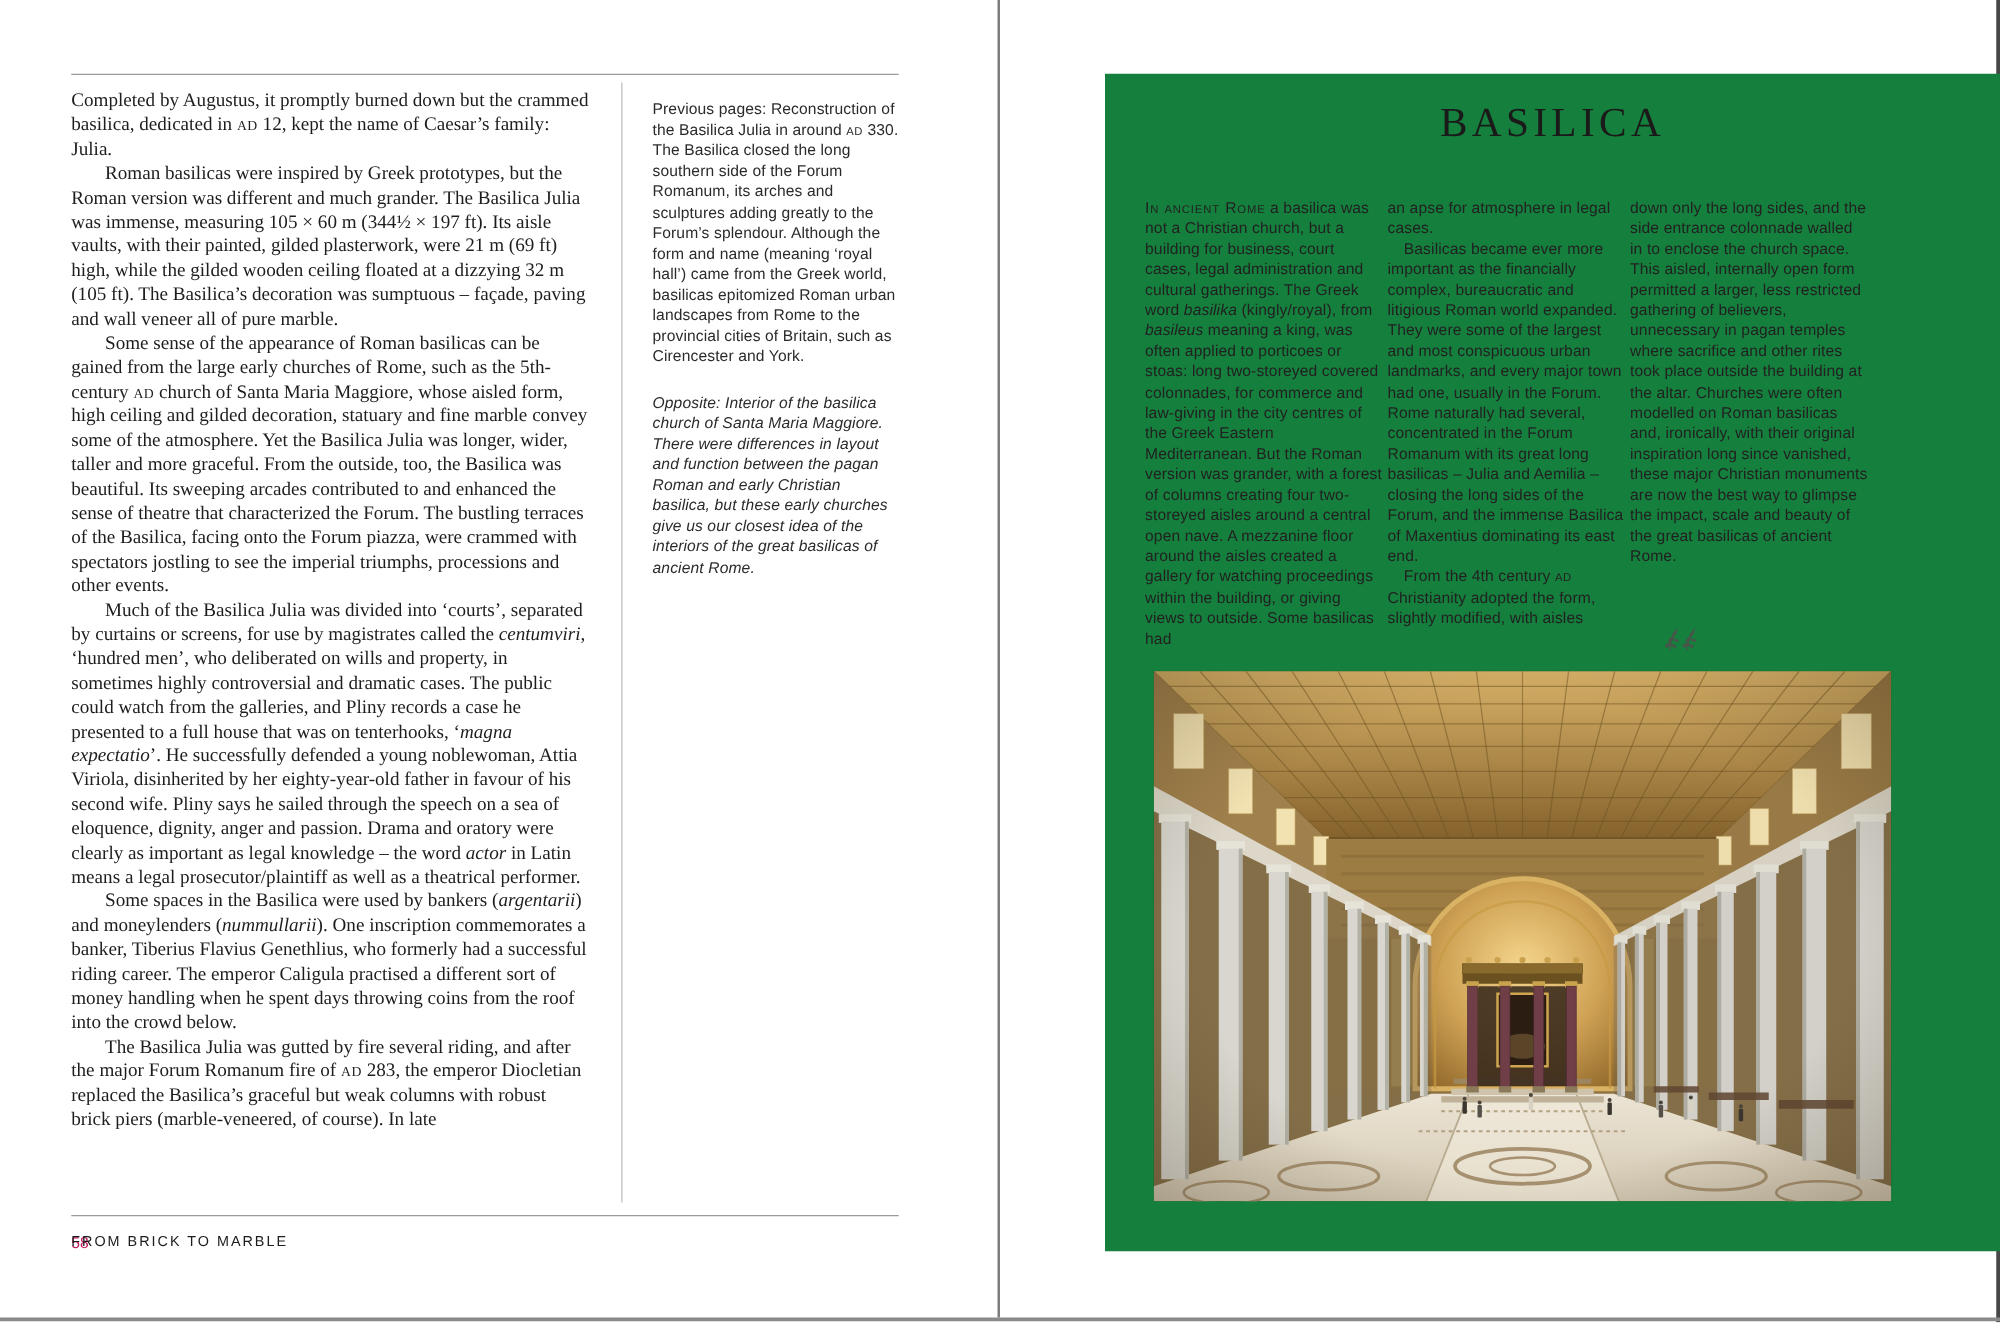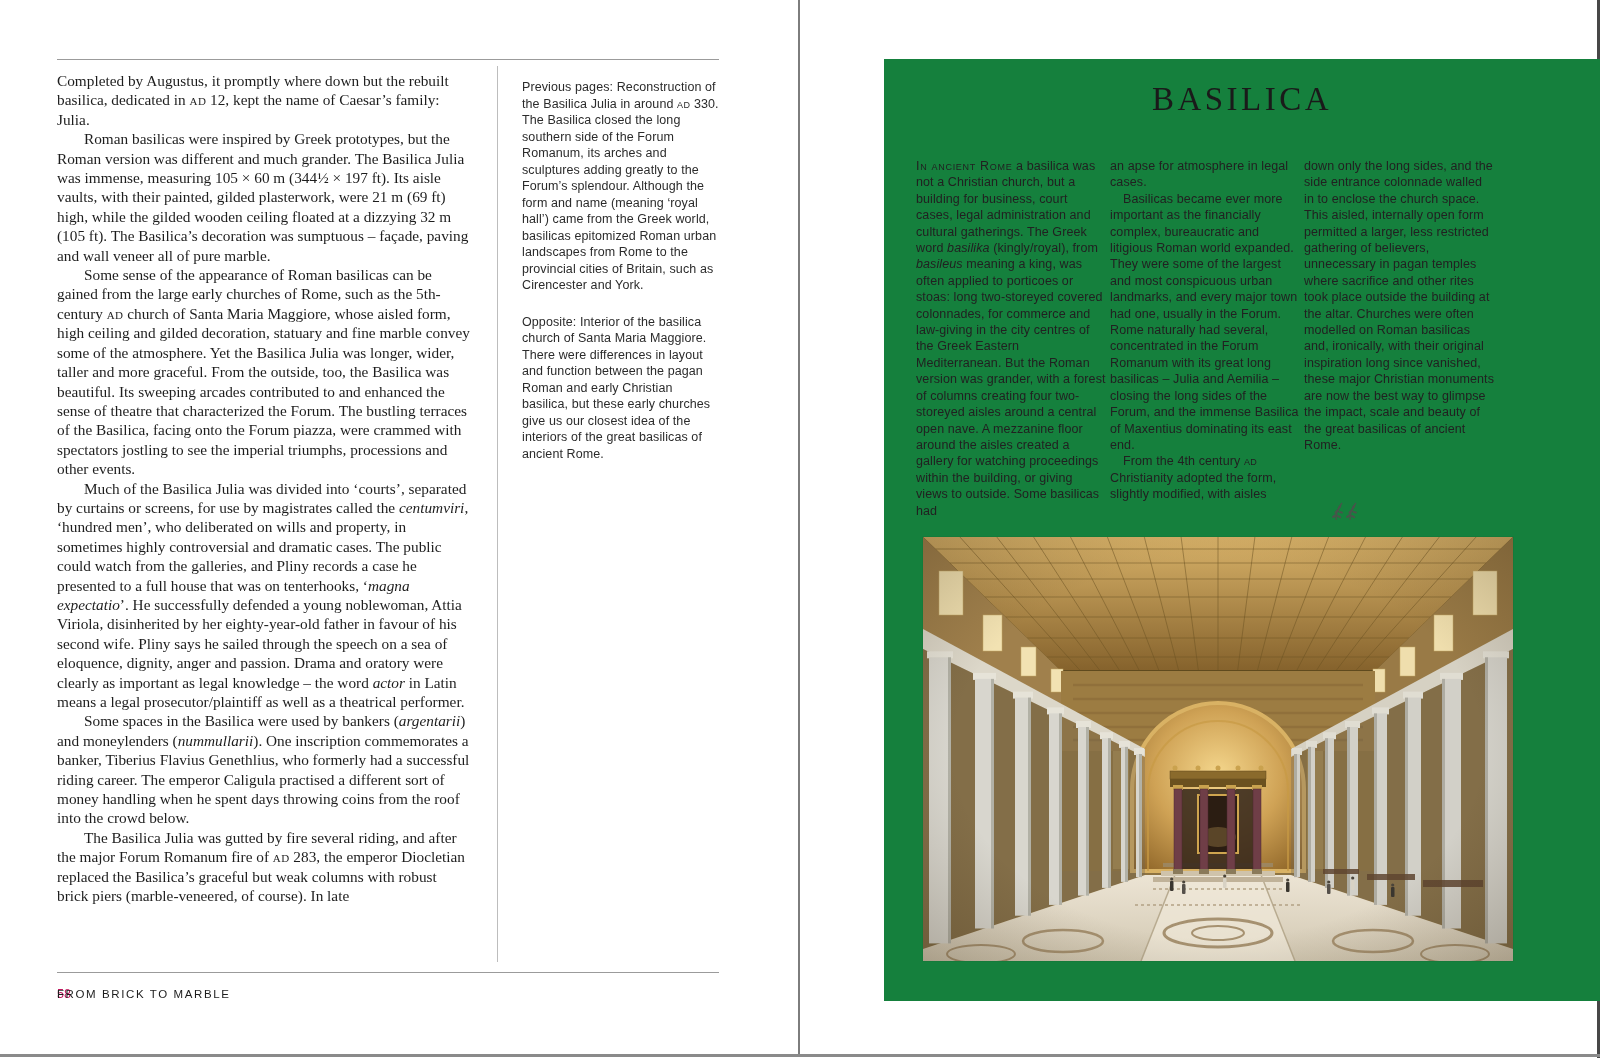--- a/index.html
+++ b/index.html
@@ -17,21 +17,21 @@
 
   .body-text{position:absolute;left:57px;top:71px;width:414px;
              font-family:"Liberation Serif",serif;font-size:15.3px;line-height:19.4px;
              color:#1d1d1d;}
   .body-text p{margin:0;}
   .body-text p.indented{text-indent:27px;}
 
   .captions{position:absolute;left:522px;top:79px;width:200px;
             font-size:12.5px;line-height:16.5px;color:#2b2b2b;letter-spacing:0.1px;}
   .captions p{margin:0;}
-  .captions p + p{margin-top:20px;}
+  .captions p + p{margin-top:20px;font-style:italic;}
 
   .page-num{position:absolute;left:57px;top:987px;font-size:12.5px;color:#be185d;}
   .footer-title{position:absolute;left:57px;top:988px;width:662px;text-align:left;
                 font-size:11.5px;letter-spacing:1.6px;color:#1c1c1c;}
 
   
   .panel{position:absolute;left:868px;top:59px;width:716px;height:942px;background:#15803d;margin-left:16px;}
   .title{position:absolute;left:0;top:22px;width:100%;margin:0;text-align:center;
          font-family:"Liberation Serif",serif;font-weight:400;font-size:33px;
          letter-spacing:3.5px;color:#1a1a1a;}
@@ -52,21 +52,21 @@
 <body>
 
 <div class="sheet">
   <div class="gutter"></div>
   <div class="edge-right"></div>
   <div class="edge-bottom"></div>
 
   <section>
     <div class="rule-top"></div>
     <div class="body-text">
-        <p><span>Completed by Augustus, it promptly where down but the rebuilt basilica, dedicated in </span><span class="seg-asc">AD</span><span> 12, kept the name of Caesar’s family: Julia.</span></p>
+        <p><span>Completed by Augustus, it promptly burned down but the crammed basilica, dedicated in </span><span class="seg-asc">AD</span><span> 12, kept the name of Caesar’s family: Julia.</span></p>
         <p class="indented"><span>Roman basilicas were inspired by Greek prototypes, but the Roman version was different and much grander. The Basilica Julia was immense, measuring 105 × 60 m (344½ × 197 ft). Its aisle vaults, with their painted, gilded plasterwork, were 21 m (69 ft) high, while the gilded wooden ceiling floated at a dizzying 32 m (105 ft). The Basilica’s decoration was sumptuous – façade, paving and wall veneer all of pure marble.</span></p>
         <p class="indented"><span>Some sense of the appearance of Roman basilicas can be gained from the large early churches of Rome, such as the 5th-century </span><span class="seg-asc">AD</span><span> church of Santa Maria Maggiore, whose aisled form, high ceiling and gilded decoration, statuary and fine marble convey some of the atmosphere. Yet the Basilica Julia was longer, wider, taller and more graceful. From the outside, too, the Basilica was beautiful. Its sweeping arcades contributed to and enhanced the sense of theatre that characterized the Forum. The bustling terraces of the Basilica, facing onto the Forum piazza, were crammed with spectators jostling to see the imperial triumphs, processions and other events.</span></p>
         <p class="indented"><span>Much of the Basilica Julia was divided into ‘courts’, separated by curtains or screens, for use by magistrates called the </span><span class="seg-i">centumviri</span><span>, ‘hundred men’, who deliberated on wills and property, in sometimes highly controversial and dramatic cases. The public could watch from the galleries, and Pliny records a case he presented to a full house that was on tenterhooks, ‘</span><span class="seg-i">magna expectatio</span><span>’. He successfully defended a young noblewoman, Attia Viriola, disinherited by her eighty-year-old father in favour of his second wife. Pliny says he sailed through the speech on a sea of eloquence, dignity, anger and passion. Drama and oratory were clearly as important as legal knowledge – the word </span><span class="seg-i">actor</span><span> in Latin means a legal prosecutor/plaintiff as well as a theatrical performer.</span></p>
         <p class="indented"><span>Some spaces in the Basilica were used by bankers (</span><span class="seg-i">argentarii</span><span>) and moneylenders (</span><span class="seg-i">nummullarii</span><span>). One inscription commemorates a banker, Tiberius Flavius Genethlius, who formerly had a successful riding career. The emperor Caligula practised a different sort of money handling when he spent days throwing coins from the roof into the crowd below.</span></p>
         <p class="indented"><span>The Basilica Julia was gutted by fire several riding, and after the major Forum Romanum fire of </span><span class="seg-asc">AD</span><span> 283, the emperor Diocletian replaced the Basilica’s graceful but weak columns with robust brick piers (marble-veneered, of course). In late</span></p>
       </div>
     <div class="caption-rule"></div>
     <div class="captions">
         <p><span>Previous pages: Reconstruction of the Basilica Julia in around </span><span class="seg-asc">AD</span><span> 330. The Basilica closed the long southern side of the Forum Romanum, its arches and sculptures adding greatly to the Forum’s splendour. Although the form and name (meaning ‘royal hall’) came from the Greek world, basilicas epitomized Roman urban landscapes from Rome to the provincial cities of Britain, such as Cirencester and York.</span></p>
         <p><span>Opposite: Interior of the basilica church of Santa Maria Maggiore. There were differences in layout and function between the pagan Roman and early Christian basilica, but these early churches give us our closest idea of the interiors of the great basilicas of ancient Rome.</span></p>

